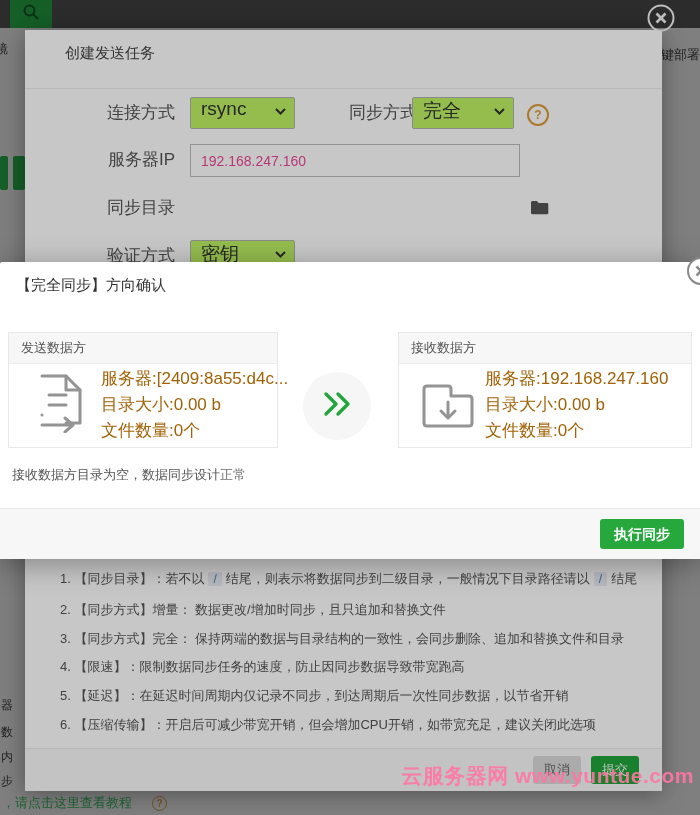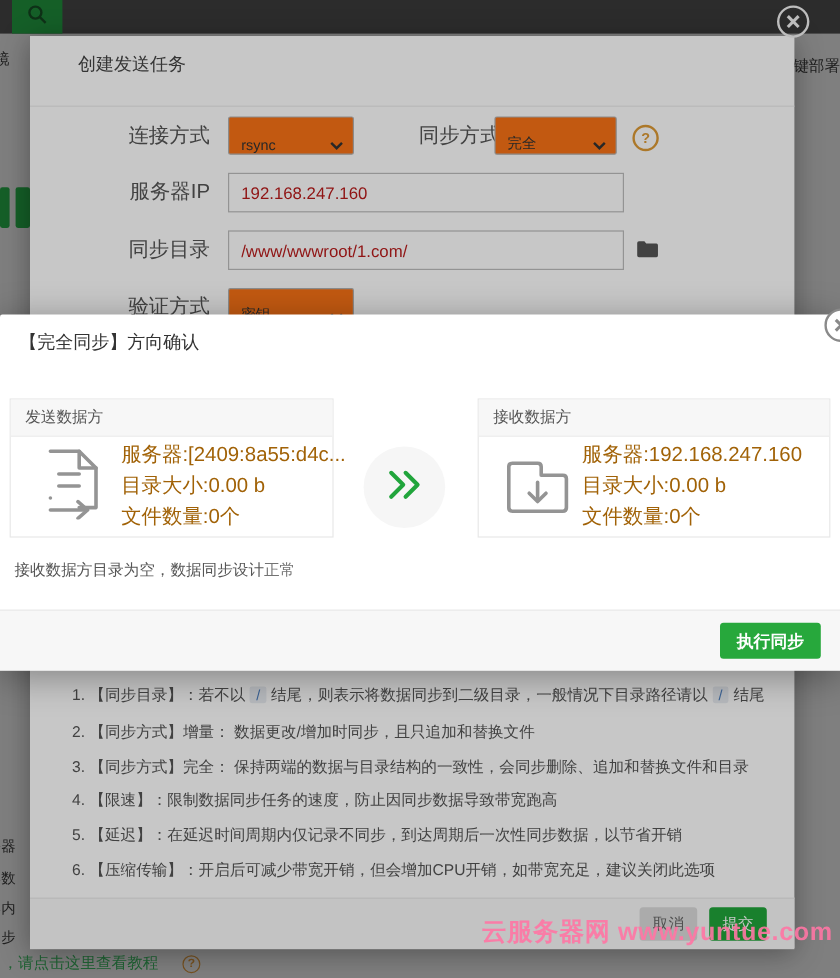--- a/index.html
+++ b/index.html
@@ -18,23 +18,23 @@
   
   #backdrop1{position:absolute;inset:0;background:rgba(0,0,0,0.32);z-index:10}
   #backdrop2{position:absolute;inset:0;background:rgba(0,0,0,0.22);z-index:30}
   
   #layer1{position:absolute;inset:0;z-index:20}
   .modal1{left:25px;top:30px;width:637px;height:760px;background:#fff;box-shadow:0 4px 22px rgba(0,0,0,.35)}
   .m1-title{left:40px;top:14px;font-size:15px;color:#444}
   .m1-hdr-line{left:0;top:58px;width:637px;height:1px;background:#ededed}
   .close1{left:646px;top:3px;width:28px;height:28px;cursor:pointer}
   .lbl{width:84px;text-align:right;font-size:17px;color:#555;line-height:32px;white-space:nowrap}
-  .select{background:#f97316;border:1px solid #b3b3b3;border-radius:2px;height:32px;display:flex;align-items:flex-end;
-          justify-content:space-between;padding:0 8px 0 10px;font-size:12px;color:#333;box-sizing:border-box;cursor:pointer}
-  .input{background:#fff;border:1px solid #bdbdbd;height:33px;box-sizing:border-box;font-size:14px;color:#b91c1c;
+  .select{background:#bef264;border:1px solid #b3b3b3;border-radius:2px;height:32px;display:flex;align-items:flex-start;
+          justify-content:space-between;padding:0 8px 0 10px;font-size:19px;color:#333;box-sizing:border-box;cursor:pointer}
+  .input{background:#fff;border:1px solid #bdbdbd;height:33px;box-sizing:border-box;font-size:14px;color:#ec4899;
          padding:0 10px;font-family:"Liberation Sans","DejaVu Sans",sans-serif;width:100%}
   .q-icon{width:18px;height:18px;border:2px solid #dd9a35;border-radius:50%;color:#dd9a35;font-size:12px;
           line-height:18px;text-align:center;font-weight:bold;cursor:pointer}
   .help-item{left:35px;font-size:13px;color:#555;white-space:nowrap}
   .slash-chip{display:inline-block;background:#e9edf2;color:#4a7dbe;padding:0 5px;border-radius:2px;margin:0 4px;font-size:12px}
   .m1-footer{left:0;top:718px;width:637px;height:42px;background:#fafafa;border-top:1px solid #ececec}
   .btn{border:none;border-radius:3px;font-size:13px;cursor:pointer;font-family:inherit}
   .btn-cancel{left:508px;top:726px;width:48px;height:28px;background:#dcdcdc;color:#666}
   .btn-submit{left:566px;top:726px;width:48px;height:28px;background:#20a53a;color:#fff}
   
@@ -110,23 +110,20 @@
       </span>
     </div>
     <div class="abs q-icon" style="left:502px;top:74px">?</div>
 
     <div class="abs lbl" style="left:66px;top:114px">服务器IP</div>
     <div class="abs" style="left:165px;top:114px;width:330px">
       <input class="input" value="192.168.247.160" style="">
     </div>
 
     <div class="abs lbl" style="left:66px;top:162px">同步目录</div>
-    <div class="abs" style="left:165px;top:162px;width:330px">
-      <input class="input" value="/www/wwwroot/1.com/" style="">
-    </div>
     <div class="abs" style="left:505px;top:170px;cursor:pointer">
       <svg width="19" height="15" viewBox="0 0 19 15" fill="#555">
         <path d="M1 2.5 Q1 1 2.5 1 H7 l1.5 2 H17 Q18.3 3 18.3 4.3 V13 Q18.3 14.3 17 14.3 H2.5 Q1 14.3 1 13 Z"></path>
       </svg>
     </div>
 
     <div class="abs lbl" style="left:66px;top:210px">验证方式</div>
     <div class="abs select" style="left:165px;top:210px;width:105px">
       <span>密钥</span>
       <span>

